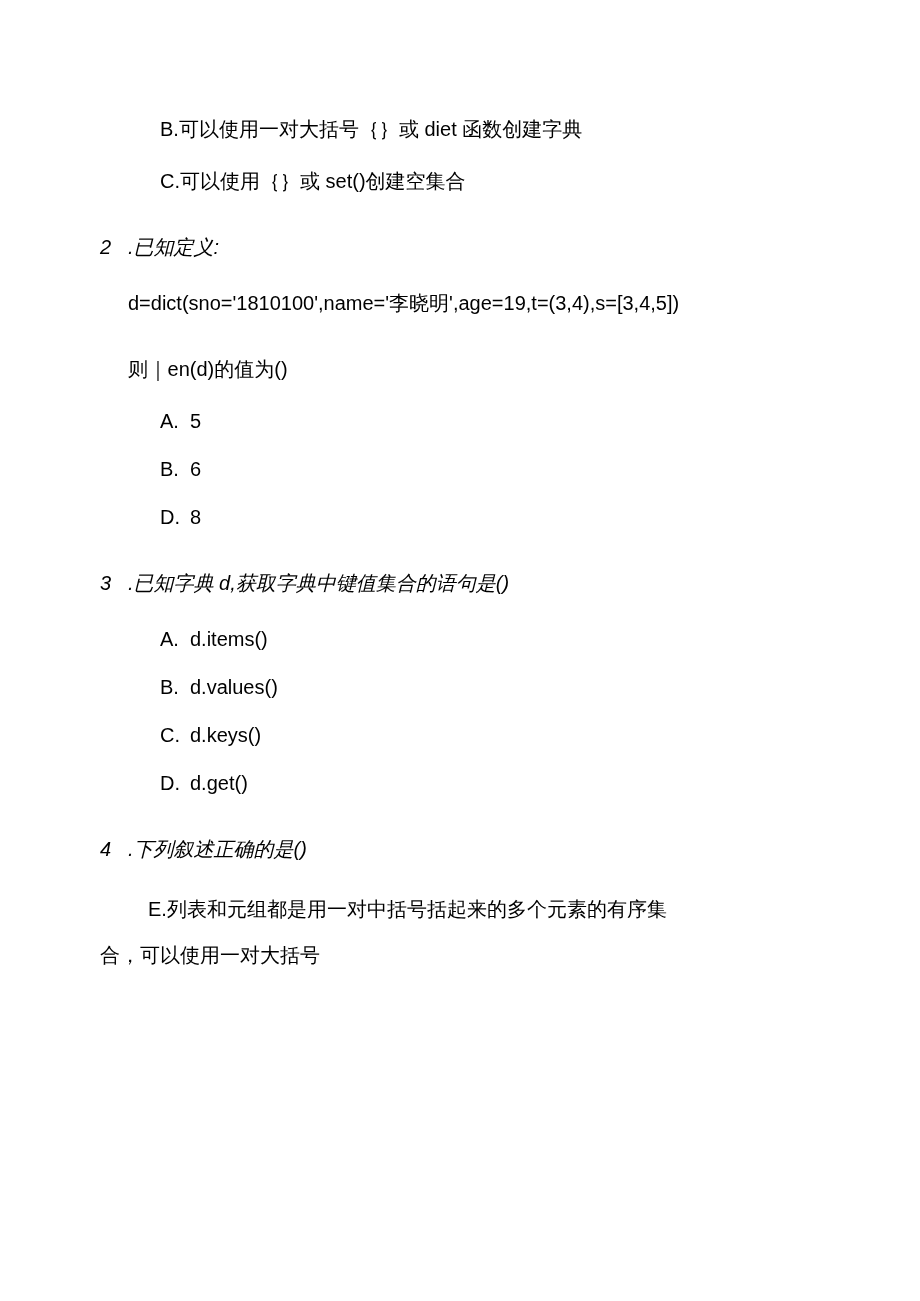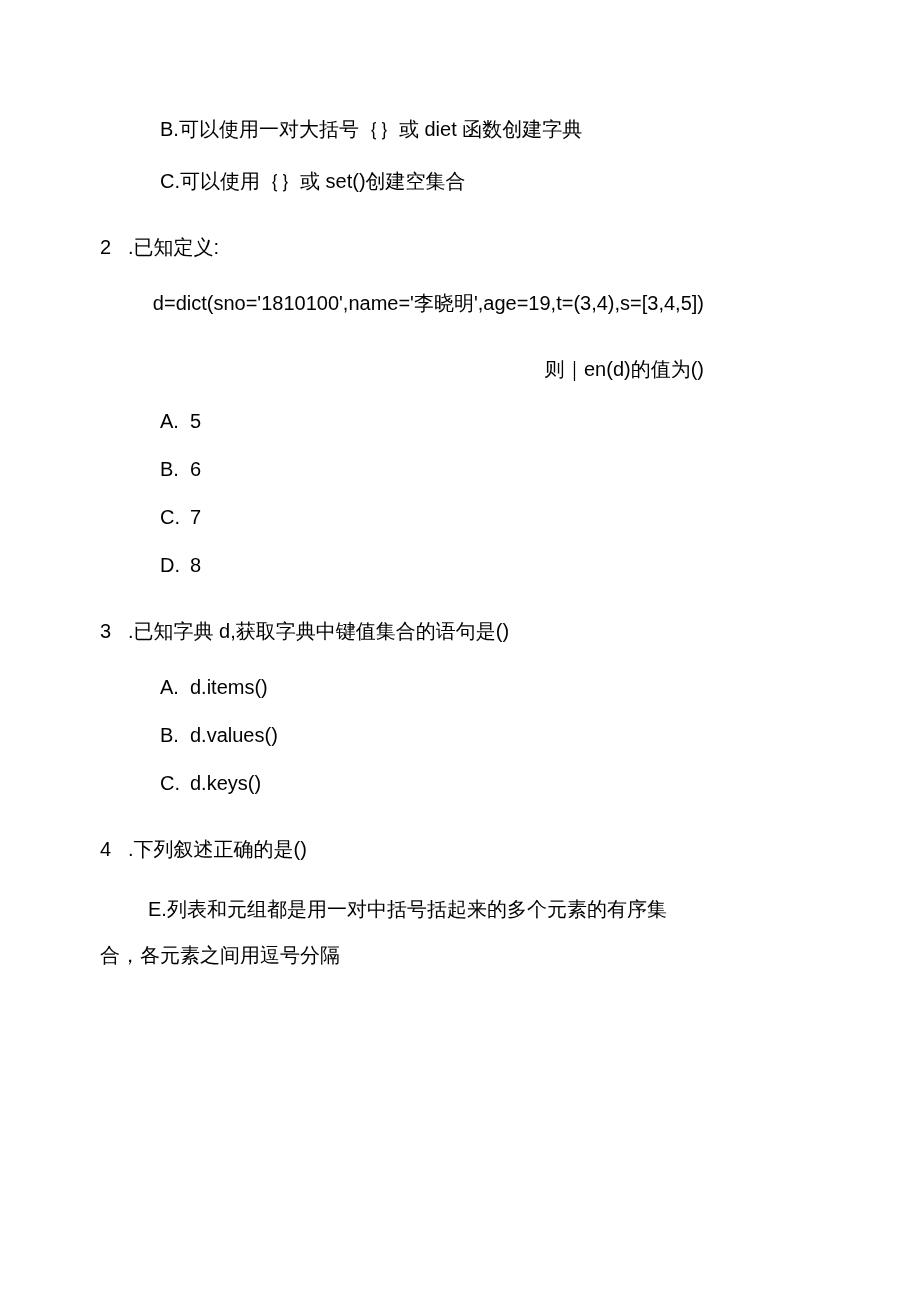--- a/index.html
+++ b/index.html
@@ -18,29 +18,29 @@
     color: #000000;
     line-height: 1.9;
   }
   .opt-line {
     margin-left: 60px;
     margin-bottom: 14px;
   }
   .q-line {
     margin-top: 26px;
     margin-bottom: 18px;
+    font-style: italic;
   }
   .q-num {
     display: inline-block;
     width: 28px;
   }
   .indent {
     margin-left: 28px;
     margin-bottom: 14px;
-    text-align: right;
   }
   .sub-opt {
     margin-left: 60px;
     margin-bottom: 10px;
   }
   .sub-opt .lbl {
     display: inline-block;
     width: 30px;
   }
   .para-e {
@@ -63,28 +63,28 @@
   <div class="opt-line">B.可以使用一对大括号｛｝或 diet 函数创建字典</div>
   <div class="opt-line">C.可以使用｛｝或 set()创建空集合</div>
 
   <div class="q-line gap-top">
     <span class="q-num">2</span><span>.已知定义:</span>
   </div>
   <div class="indent">d=dict(sno='1810100',name='李晓明',age=19,t=(3,4),s=[3,4,5])</div>
   <div class="indent gap-top">则｜en(d)的值为()</div>
   <div class="sub-opt"><span class="lbl">A.</span><span>5</span></div>
   <div class="sub-opt"><span class="lbl">B.</span><span>6</span></div>
-  <div class="sub-opt"><span class="lbl">C.</span><span>7</span></div>
   <div class="sub-opt"><span class="lbl">D.</span><span>8</span></div>
 
   <div class="q-line gap-top">
     <span class="q-num">3</span><span>.已知字典 d,获取字典中键值集合的语句是()</span>
   </div>
   <div class="sub-opt"><span class="lbl">A.</span><span>d.items()</span></div>
   <div class="sub-opt"><span class="lbl">B.</span><span>d.values()</span></div>
   <div class="sub-opt"><span class="lbl">C.</span><span>d.keys()</span></div>
+  <div class="sub-opt"><span class="lbl">D.</span><span>d.get()</span></div>
 
   <div class="q-line gap-top">
     <span class="q-num">4</span><span>.下列叙述正确的是()</span>
   </div>
-  <div class="para-e">E.列表和元组都是用一对中括号括起来的多个元素的有序集合，各元素之间用逗号分隔</div>
+  <div class="para-e">E.列表和元组都是用一对中括号括起来的多个元素的有序集合，可以使用一对大括号</div>
 
 </div>
 
 </body></html>

